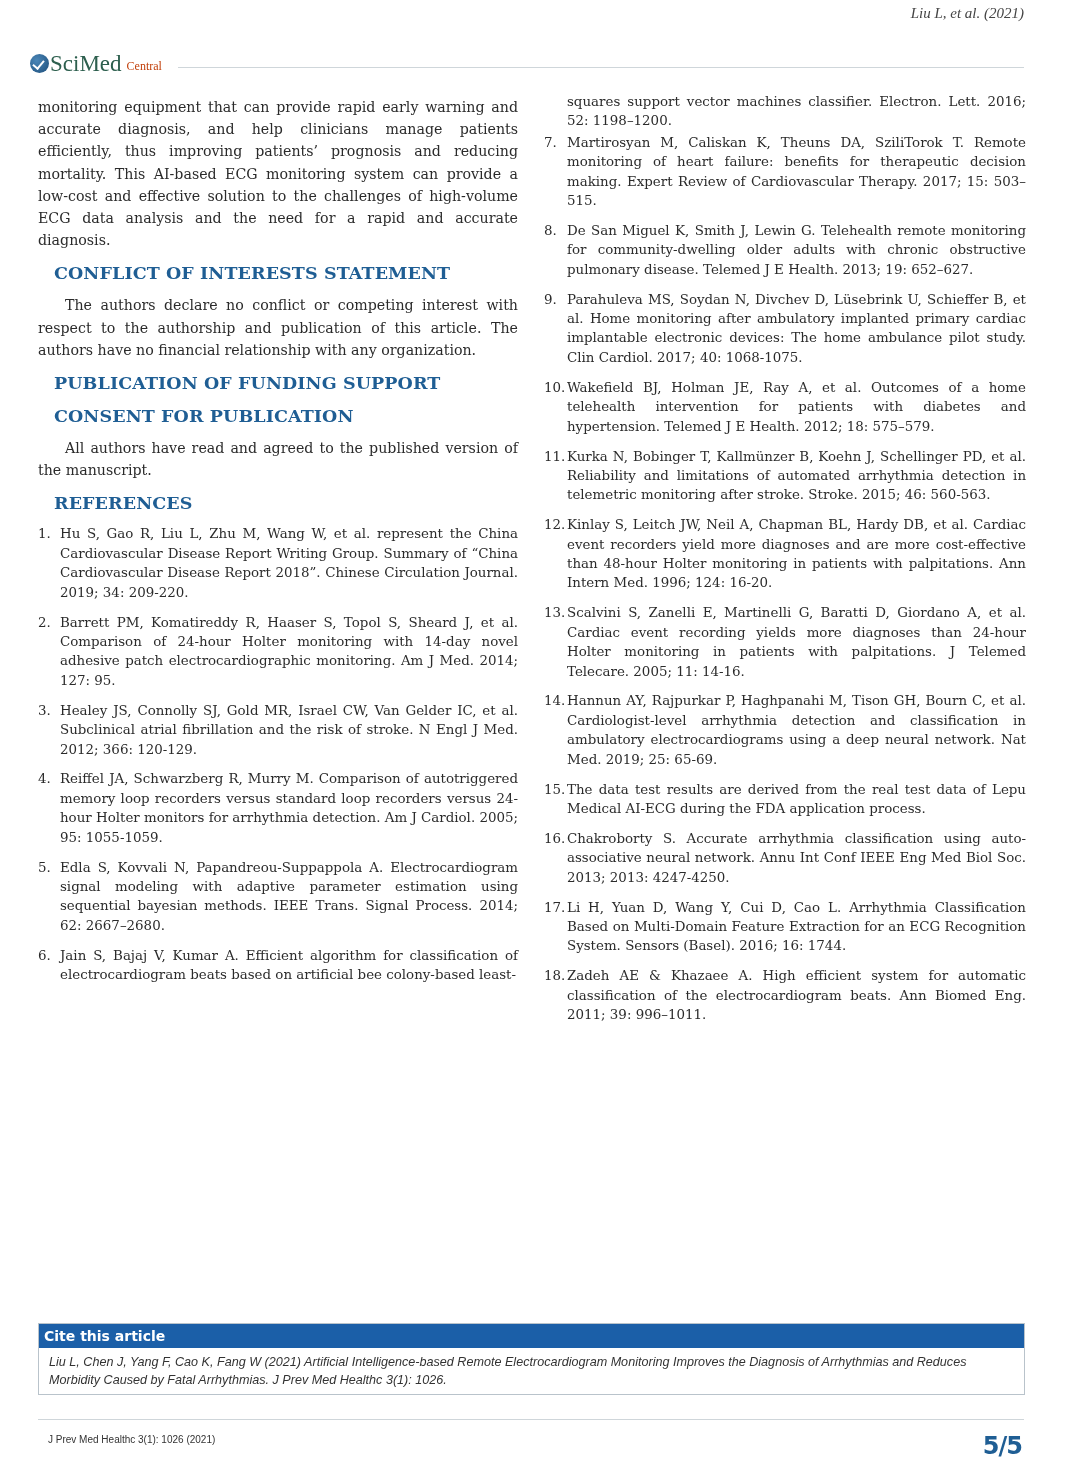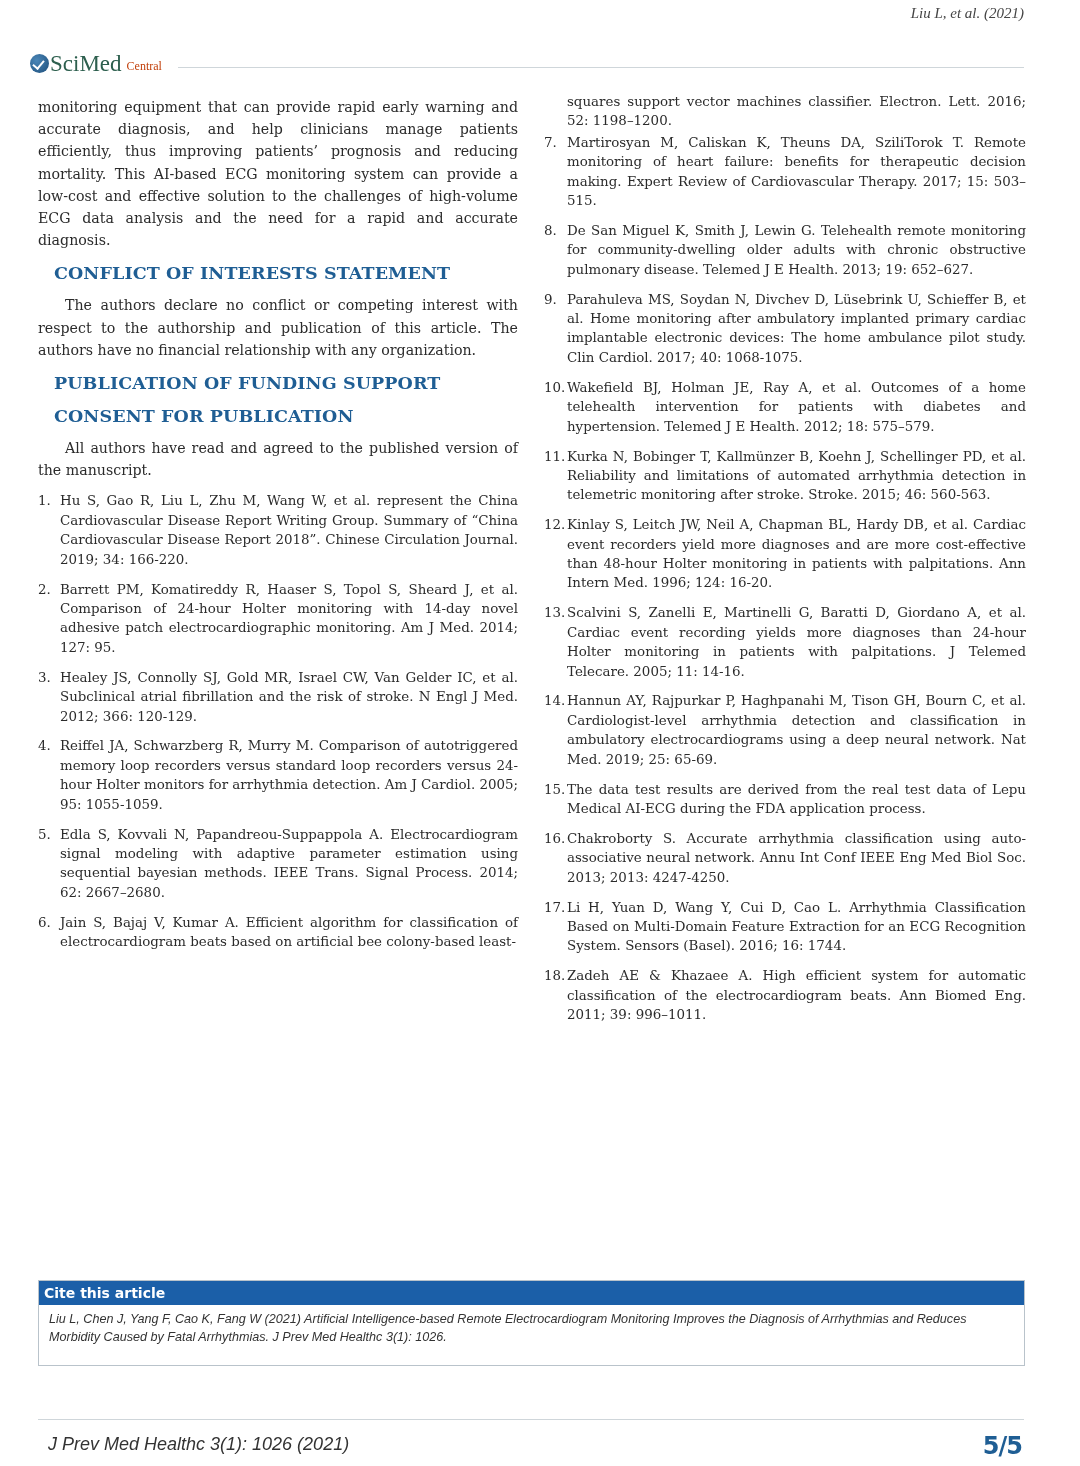--- a/index.html
+++ b/index.html
@@ -49,37 +49,37 @@
   .refs { list-style: none; }
   .ref {
     display: flex; font-size: 13.4px; line-height: 19.4px; margin-bottom: 10.5px;
   }
   .ref-num { flex: 0 0 22px; text-align: left; }
   .col-right .ref-num { flex: 0 0 23px; }
   .ref-text { flex: 1; text-align: justify; }
   .ref-cont { font-size: 13.4px; line-height: 19.4px; padding-left: 23px; text-align: justify; margin-bottom: 2px; }
 
   .cite-box {
-    position: absolute; left: 38px; top: 1280px; width: 987px; height: 86px;
+    position: absolute; left: 38px; top: 1323px; width: 987px; height: 72px;
     border: 1px solid #b9c3cb;
   }
   .cite-header {
     background: #1b5fa8; color: #fff; height: 24px;
     font-family: "DejaVu Sans", sans-serif; font-weight: bold; font-size: 14px;
     line-height: 24px; padding-left: 5px;
   }
   .cite-body {
     font-family: "Liberation Sans", sans-serif; font-style: italic; font-size: 12.6px;
     line-height: 18px; color: #333; padding: 5px 10px 0 10px; text-align: left;
   }
 
   .foot-rule { position: absolute; left: 38px; right: 56px; top: 1419px; height: 1px; background: #cfd6da; }
   .foot-journal {
     position: absolute; left: 48px; top: 1434px;
-    font-family: "Liberation Sans", sans-serif; font-size: 18px; color: #333; font-style: italic;
+    font-family: "Liberation Sans", sans-serif; font-size: 10px; color: #333;
   }
   .foot-page {
     position: absolute; right: 58px; top: 1432px;
     font-family: "DejaVu Sans", sans-serif; font-weight: bold; font-size: 24px; color: #1f5e94;
     letter-spacing: -1px;
   }
 </style>
 </head>
 <body>
 
@@ -96,25 +96,26 @@
   <p class="para noindent">monitoring equipment that can provide rapid early warning and accurate diagnosis, and help clinicians manage patients efficiently, thus improving patients’ prognosis and reducing mortality. This AI-based ECG monitoring system can provide a low-cost and effective solution to the challenges of high-volume ECG data analysis and the need for a rapid and accurate diagnosis.</p>
 
   <h2 class="sect">CONFLICT OF INTERESTS STATEMENT</h2>
   <p class="para">The authors declare no conflict or competing interest with respect to the authorship and publication of this article. The authors have no financial relationship with any organization.</p>
 
   <h2 class="sect">PUBLICATION OF FUNDING SUPPORT</h2>
 
   <h2 class="sect">CONSENT FOR PUBLICATION</h2>
   <p class="para">All authors have read and agreed to the published version of the manuscript.</p>
 
+  <h2 class="sect" style="margin-top:4px;">REFERENCES</h2>
 
   <ol class="refs">
     <li class="ref">
         <span class="ref-num">1.</span>
-        <span class="ref-text">Hu S, Gao R, Liu L, Zhu M, Wang W, et al. represent the China Cardiovascular Disease Report Writing Group. Summary of “China Cardiovascular Disease Report 2018”. Chinese Circulation Journal. 2019; 34: 166-220.</span>
+        <span class="ref-text">Hu S, Gao R, Liu L, Zhu M, Wang W, et al. represent the China Cardiovascular Disease Report Writing Group. Summary of “China Cardiovascular Disease Report 2018”. Chinese Circulation Journal. 2019; 34: 209-220.</span>
       </li>
     <li class="ref">
         <span class="ref-num">2.</span>
         <span class="ref-text">Barrett PM, Komatireddy R, Haaser S, Topol S, Sheard J, et al. Comparison of 24-hour Holter monitoring with 14-day novel adhesive patch electrocardiographic monitoring.  Am J Med. 2014; 127: 95.</span>
       </li>
     <li class="ref">
         <span class="ref-num">3.</span>
         <span class="ref-text">Healey JS, Connolly SJ, Gold MR, Israel CW, Van Gelder IC, et al. Subclinical atrial fibrillation and the risk of stroke. N Engl J Med. 2012; 366: 120-129.</span>
       </li>
     <li class="ref">

